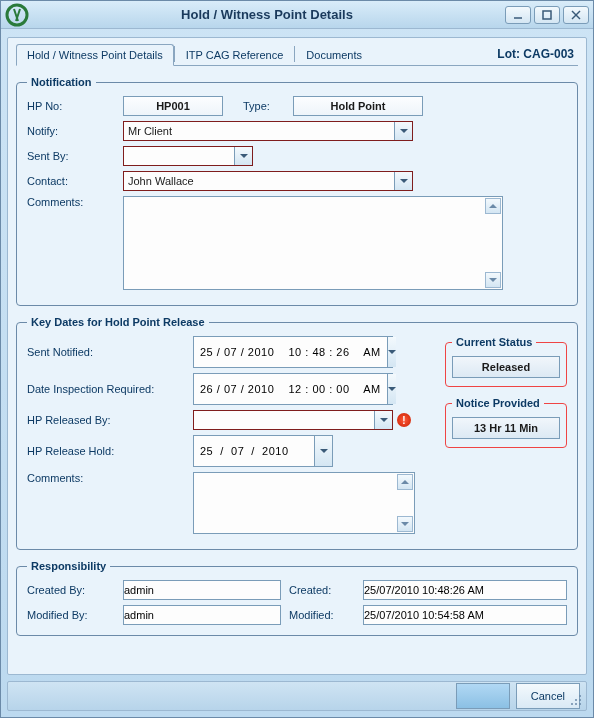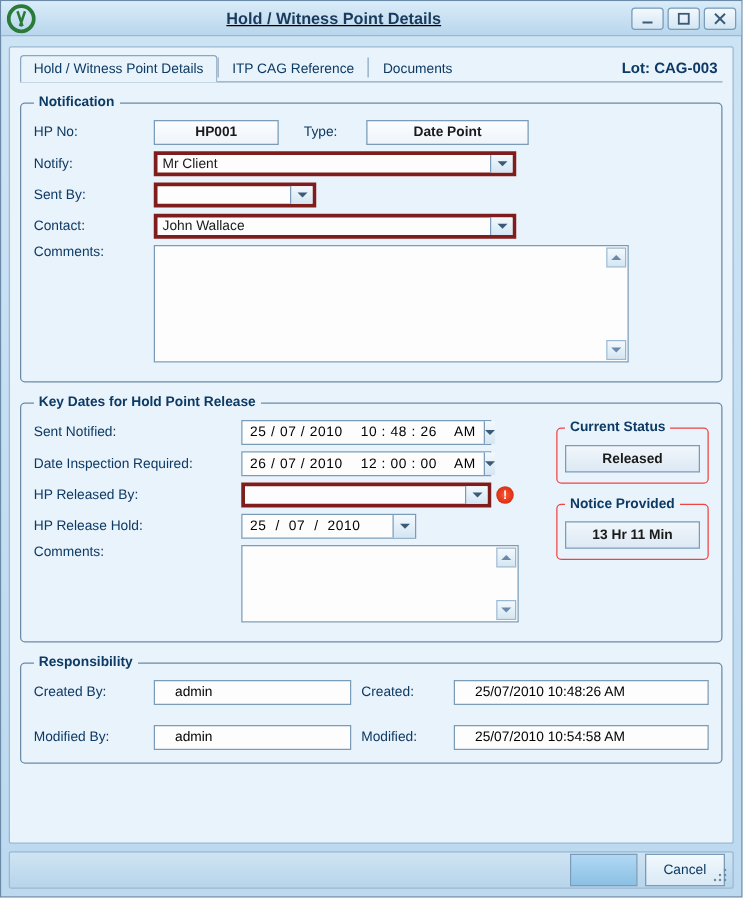--- a/index.html
+++ b/index.html
@@ -1,56 +1,56 @@
 <!DOCTYPE html>
 <html><head>
 <meta charset="utf-8">
 <style>
   * { box-sizing: border-box; font-family: Tahoma, Arial, sans-serif; font-size: 11px; }
   body { margin:0; padding:0; background:#fff; }
-  .window { width:594px; height:718px; background:linear-gradient(#cde4f5,#bcd9ef); border:1px solid #6b8aa8; position:relative;text-decoration:underline; }
+  .window { width:594px; height:718px; background:linear-gradient(#cde4f5,#bcd9ef); border:1px solid #6b8aa8; position:relative; }
   .titlebar { height:28px; background:linear-gradient(#d9ecf9,#b8d6ec); display:flex; align-items:center; padding:0 4px; border-bottom:1px solid #9cb8d1; }
   .titlebar .title { flex:1; text-align:center; font-weight:bold; font-size:13px; color:#1a3a5c; }
   .win-btns { display:flex; gap:3px; }
   .win-btn { width:26px; height:18px; background:linear-gradient(#f3f9fd,#d4e6f3); border:1px solid #7a9cb8; border-radius:3px; display:flex; align-items:center; justify-content:center; cursor:pointer; }
   .win-btn svg { width:10px; height:10px; stroke:#3a5a78; stroke-width:1.5; fill:none; }
   .app-icon { width:24px; height:24px; display:flex; align-items:center; justify-content:center; }
   .content { position:absolute; top:36px; left:6px; right:6px; bottom:42px; background:#e9f3fb; border:1px solid #9cb8d1; border-radius:2px; padding:4px 8px 8px 8px; }
   .tabrow { display:flex; align-items:center; height:24px; border-bottom:1px solid #8aa6c0; margin-bottom:10px; }
   .tab { padding:4px 10px; border:1px solid transparent; border-bottom:none; color:#0d3a64; cursor:pointer; position:relative; top:1px; }
   .tab.active { background:#e9f3fb; border-color:#8aa6c0; border-top-left-radius:3px; border-top-right-radius:3px; border-bottom:1px solid #e9f3fb; }
   .tab-sep { width:1px; height:16px; background:#8aa6c0; margin:0 0px; }
   .lot { margin-left:auto; font-weight:bold; color:#0d3a64; font-size:12px; padding-right:4px; }
   fieldset { border:1px solid #6b8aa8; border-radius:4px; margin:0 0 10px 0; padding:8px 10px 10px 10px; }
   legend { color:#0d3a64; font-weight:bold; padding:0 4px; font-size:11px; }
   .row { display:flex; align-items:center; margin-bottom:5px; }
   .lbl { color:#0d3a64; width:96px; }
   .box { height:20px; background:linear-gradient(#fcfdff,#eef4fa); border:1px solid #7a9cb8; display:flex; align-items:center; padding:0 16px; color:#1a1a1a;text-align:center; }
   .box.center { justify-content:center; font-weight:bold; }
-  .combo { height:20px; background:#fdfdfd; border:3px solid #7f1d1d; display:flex; align-items:center; }
+  .combo { height:20px; background:#fdfdfd; border:1px solid #7f1d1d; display:flex; align-items:center; }
   .combo-text { flex:1; padding:0 4px; color:#1a1a1a; }
   .combo-btn { width:18px; height:100%; background:linear-gradient(#f3f9fd,#d4e6f3); border-left:1px solid #7a9cb8; display:flex; align-items:center; justify-content:center; cursor:pointer; }
   .combo-btn::after { content:""; border-left:4px solid transparent; border-right:4px solid transparent; border-top:4px solid #3a5a78; }
   .textarea { background:#fdfdfd; border:1px solid #7a9cb8; position:relative; }
   .scroll-up, .scroll-down { position:absolute; right:1px; width:16px; height:16px; background:linear-gradient(#f3f9fd,#d4e6f3); border:1px solid #9cb8d1; display:flex; align-items:center; justify-content:center; }
   .scroll-up { top:1px; } .scroll-down { bottom:1px; }
   .scroll-up::after { content:""; border-left:4px solid transparent; border-right:4px solid transparent; border-bottom:4px solid #6b8aa8; }
   .scroll-down::after { content:""; border-left:4px solid transparent; border-right:4px solid transparent; border-top:4px solid #6b8aa8; }
   .keydates-body { display:flex; gap:12px; }
   .kd-left { flex:1; }
   .kd-right { width:122px; }
   .lbl-wide { color:#0d3a64; width:166px; }
-  .dt { height:20px; background:#fdfdfd; border:1px solid #7a9cb8; display:flex; align-items:center; }
+  .dt { height:32px; background:#fdfdfd; border:1px solid #7a9cb8; display:flex; align-items:center; }
   .dt-text { flex:1; padding:0 6px; letter-spacing:0.5px; white-space:pre; }
   .warn-icon { width:14px; height:14px; margin-left:4px; background:radial-gradient(#ff5a3a,#c81e00); border-radius:50%; display:flex; align-items:center; justify-content:center; color:#fff; font-weight:bold; font-size:10px; }
   .status-box { height:22px; background:linear-gradient(#f1f6fb,#dce9f4); border:1px solid #7a9cb8; display:flex; align-items:center; justify-content:center; font-weight:bold; color:#1a1a1a; margin-top:2px; }
   .mini-fieldset { border:1px solid #ef4444; border-radius:4px; padding:6px 6px 8px 6px; margin-bottom:10px; }
   .mini-fieldset legend { font-weight:bold; color:#0d3a64; font-size:11px; }
-  .resp-grid { display:grid; grid-template-columns:88px 158px 66px 1fr; gap:16px 8px; align-items:center; }
-  .input { height:20px; background:#fdfdfd; border:1px solid #7a9cb8; padding:0 16px; display:flex; align-items:center; }
+  .resp-grid { display:grid; grid-template-columns:88px 158px 66px 1fr; gap:5px 8px; align-items:center; }
+  .input { height:20px; background:#fdfdfd; border:1px solid #7a9cb8; padding:0 0; display:flex; align-items:center; }
   .footer { position:absolute; left:6px; right:6px; bottom:6px; height:30px; background:linear-gradient(#cfe4f3,#b7d4ea); border:1px solid #9cb8d1; border-radius:2px; display:flex; align-items:center; justify-content:flex-end; padding:0 6px; gap:6px; }
   .btn { height:22px; padding:12px 14px; background:linear-gradient(#f3f9fd,#d9e9f5); border:1px solid #7a9cb8; display:flex; align-items:center; cursor:pointer; color:#0d3a64; }
   .btn.primary { background:linear-gradient(#b1d8f4,#8bc0e4); width:54px; }
   .resize-grip { position:absolute; right:4px; bottom:4px; width:12px; height:12px; }
   .resize-grip svg { width:12px; height:12px; }
 </style>
 </head>
 <body>
 
 <div class="window">
@@ -91,21 +91,21 @@
       <div class="tab">Documents</div>
       <div class="lot">Lot: CAG-003</div>
     </div>
 
     <fieldset>
       <legend>Notification</legend>
       <div class="row">
         <div class="lbl">HP No:</div>
         <div class="box center" style="width:100px">HP001</div>
         <div class="lbl" style="width:50px;margin-left:20px">Type:</div>
-        <div class="box center" style="width:130px">Date Point</div>
+        <div class="box center" style="width:130px">Hold Point</div>
       </div>
       <div class="row">
         <div class="lbl">Notify:</div>
         <div class="combo" style="width:290px">
           <div class="combo-text">Mr Client</div>
           <div class="combo-btn"></div>
         </div>
       </div>
       <div class="row">
         <div class="lbl">Sent By:</div>

